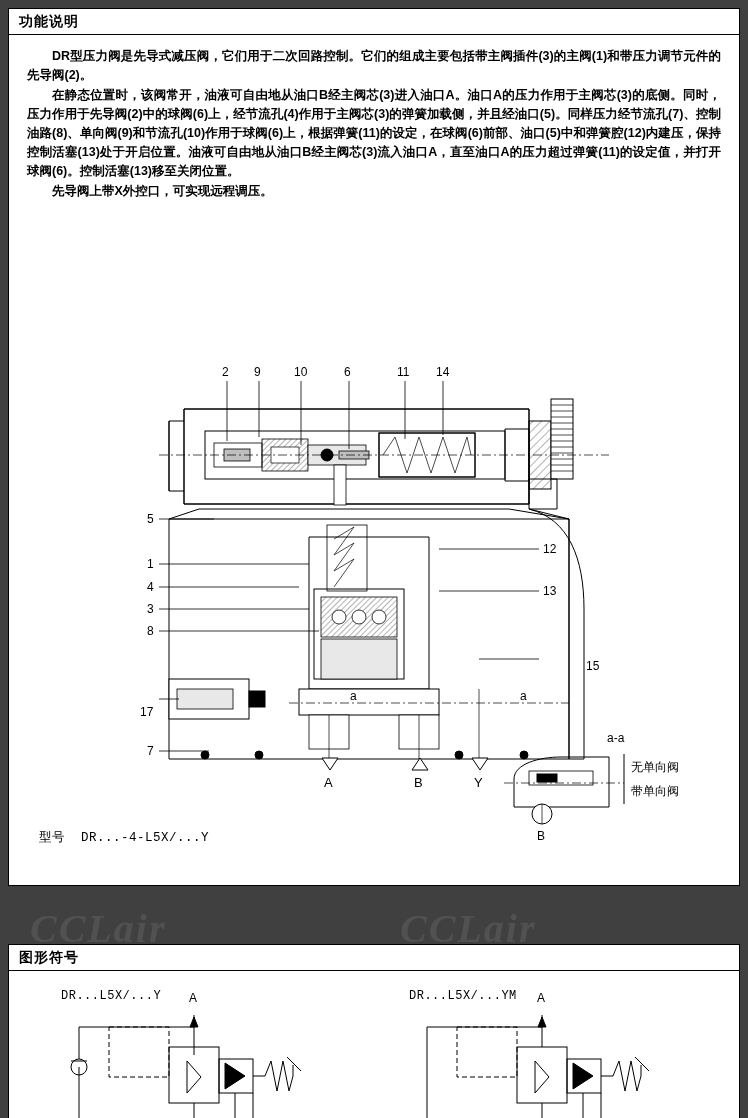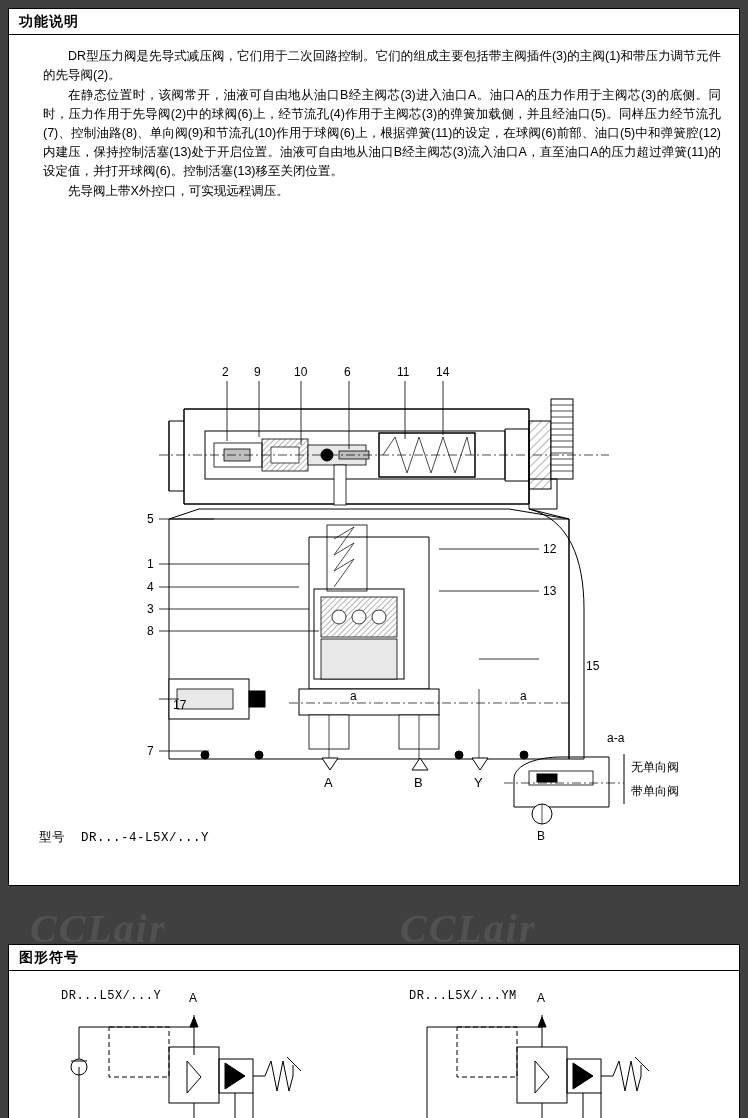--- a/index.html
+++ b/index.html
@@ -33,21 +33,21 @@
     font-weight: bold;
     letter-spacing: 1px;
   }
   .body-text {
     padding: 12px 18px 0 18px;
     font-size: 12.5px;
     line-height: 19px;
     text-align: justify;
     color: #000;
   }
-  .body-text p { margin: 0 0 1px 16px; text-indent: 2em; }
+  .body-text p { margin: 0 0 1px 0; text-indent: 2em; font-weight: bold; }
 
   
   .drawing {
     position: absolute;
     top: 350px; left: 0; width: 730px; height: 525px;
   }
   .lbl {
     position: absolute;
     font-size: 12px;
     font-family: "Liberation Sans", sans-serif;
@@ -251,21 +251,21 @@
       <div class="lbl" style="left:285px; top:6px;text-align:right;">10</div>
       <div class="lbl" style="left:335px; top:6px;">6</div>
       <div class="lbl" style="left:388px; top:6px;">11</div>
       <div class="lbl" style="left:427px; top:6px;">14</div>
 
       <div class="lbl" style="left:138px; top:153px;">5</div>
       <div class="lbl" style="left:138px; top:198px;">1</div>
       <div class="lbl" style="left:138px; top:221px;">4</div>
       <div class="lbl" style="left:138px; top:243px;">3</div>
       <div class="lbl" style="left:138px; top:265px;">8</div>
-      <div class="lbl" style="left:131px; top:339px;margin-left:33px;">17</div>
+      <div class="lbl" style="left:131px; top:346px;">17</div>
       <div class="lbl" style="left:138px; top:385px;">7</div>
 
       <div class="lbl" style="left:534px; top:183px;">12</div>
       <div class="lbl" style="left:534px; top:225px;">13</div>
       <div class="lbl" style="left:534px; top:300px;margin-left:43px;">15</div>
 
       <div style="position:absolute; left:312px; top:398px;">
         <svg width="18" height="14">
             <polygon points="1,1 17,1 9,13" fill="#fff" stroke="#000" stroke-width="1"></polygon>
           </svg>

